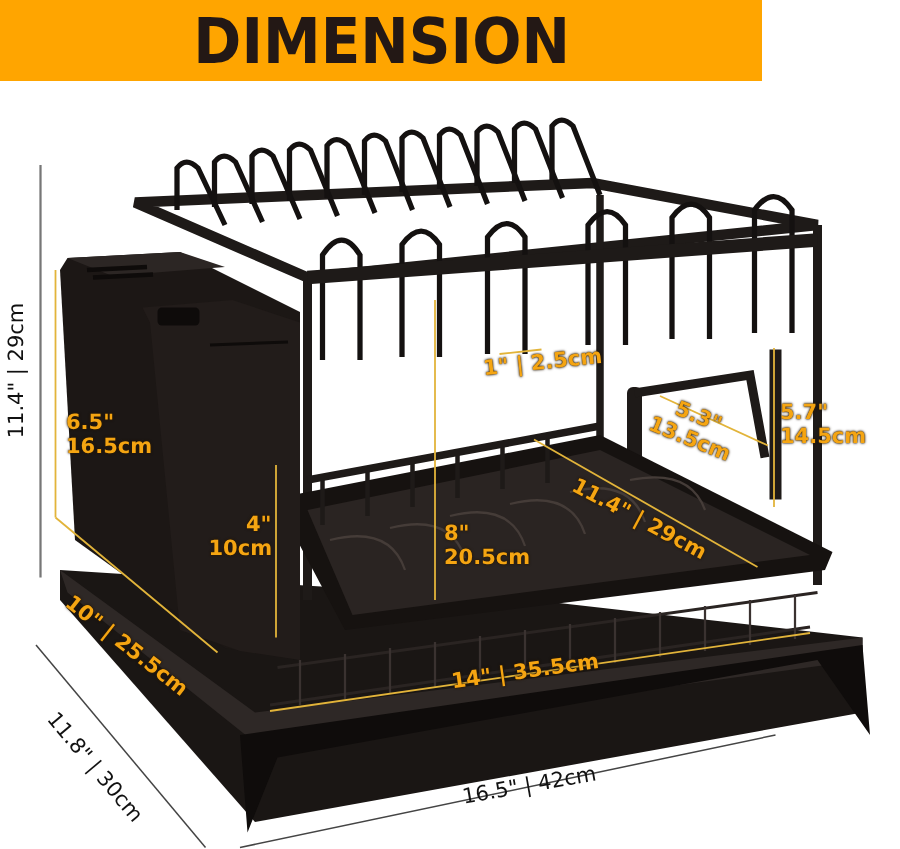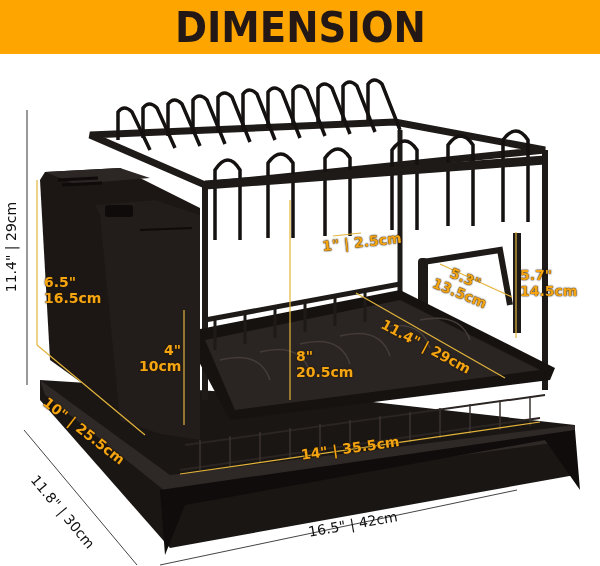--- a/index.html
+++ b/index.html
@@ -1,17 +1,17 @@
 <!DOCTYPE html>
 <html><head>
 <meta charset="utf-8">
 <style>
   html, body { margin: 0; padding: 0; background: #ffffff; }
   body { width: 600px; height: 566px; position: relative; overflow: hidden; font-family: "DejaVu Sans", sans-serif; }
-  .banner { position: absolute; left: 0; top: 0; width: 600px; height: 54px; background: #ffa500; display: flex; align-items: center; justify-content: center; }
+  .banner { position: absolute; left: 0; top: 0; width: 508px; height: 54px; background: #ffa500; display: flex; align-items: center; justify-content: center; }
   .banner-title { font-family: "DejaVu Sans", sans-serif; font-weight: bold; font-size: 42px; color: #231815; letter-spacing: 0px; transform: scaleX(0.92); }
   .scene { position: absolute; left: 0; top: 54px; width: 600px; height: 512px; }
   .lbl { position: absolute; font-weight: bold; color: #f5a512; font-size: 14px; line-height: 16px; white-space: nowrap;
          text-shadow: 0 0 2px #2a1a05, 0 0 1px #2a1a05; }
   .dim { position: absolute; color: #111; font-size: 14px; white-space: nowrap; font-family: "DejaVu Sans", sans-serif; }
 </style>
 </head>
 <body>
 
 <div class="banner">

